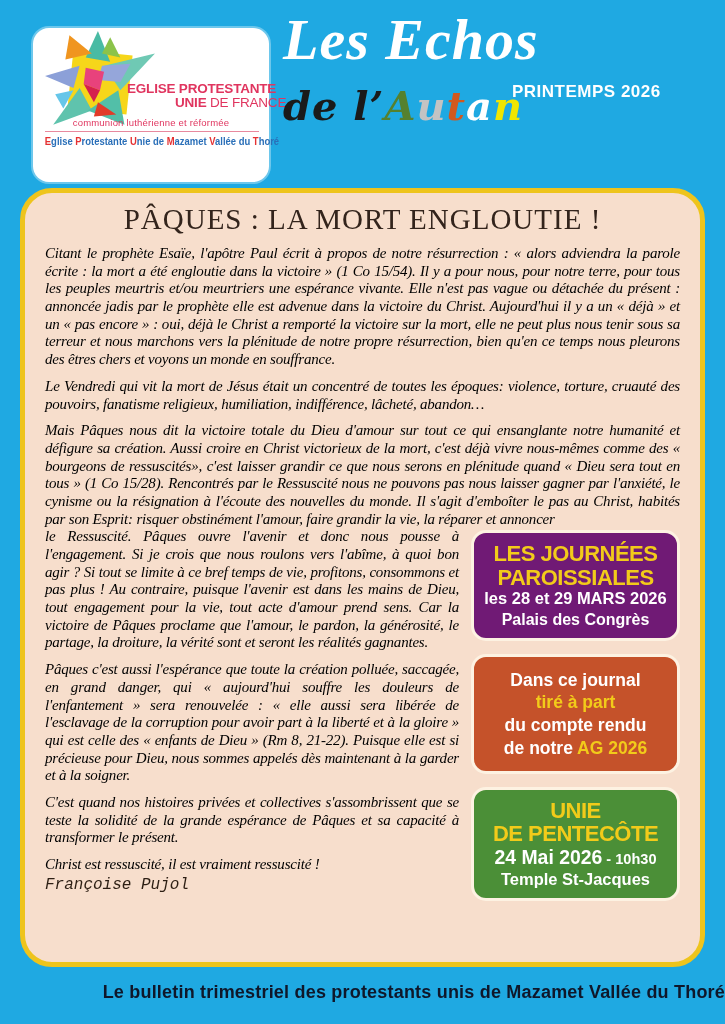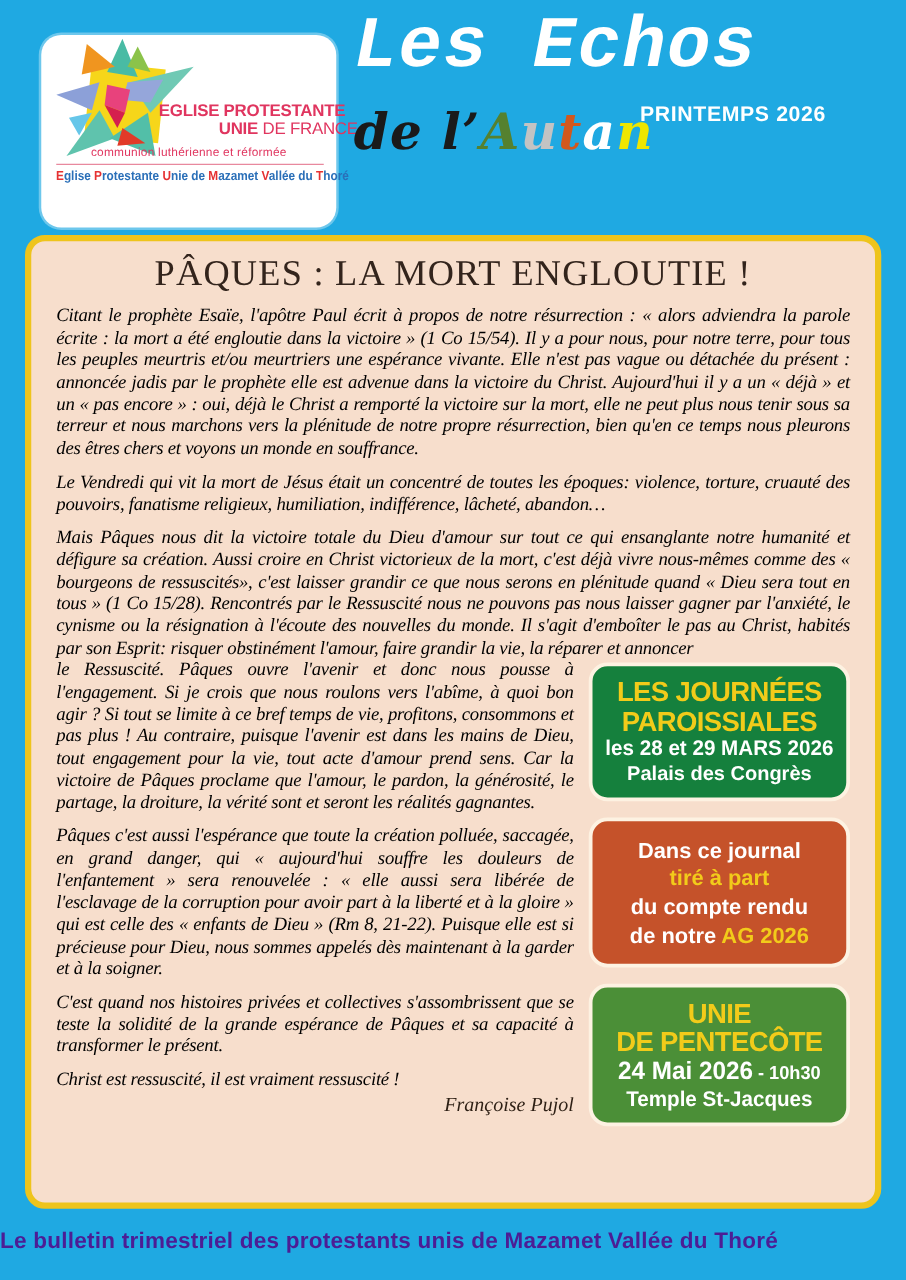--- a/index.html
+++ b/index.html
@@ -19,70 +19,70 @@
   .org-l2{font-size:13.5px;color:#E0355F;letter-spacing:-.2px;padding-left:48px;}
   .org-l2 b{font-weight:bold;}
   .org-sub{position:absolute;left:0;right:0;top:89px;text-align:center;
     font-size:9.5px;color:#E0355F;letter-spacing:.2px;}
   .org-divider{position:absolute;left:12px;right:10px;top:103px;border-top:1px solid #E8899E;}
   .org-banner{position:absolute;left:0;right:0;top:107px;text-align:center;
     font-size:10.5px;font-weight:bold;white-space:nowrap;
     transform:scaleX(.9);transform-origin:center;}
   .masthead-1{
     position:absolute;left:283px;top:6px;color:#ffffff;
-    font-family:Liberation Mono, monospace;font-style:italic;font-weight:bold;
+    font-family:Liberation Serif, serif;font-style:italic;font-weight:bold;
     font-size:58px;letter-spacing:1px;white-space:nowrap;z-index:2;
   }
   .masthead-2{
     position:absolute;left:283px;top:82px;
     font-family:"DejaVu Serif",serif;font-style:italic;font-weight:bold;
     font-size:40px;letter-spacing:1px;white-space:nowrap;z-index:2;
   }
   .season{
     position:absolute;left:512px;top:82px;color:#ffffff;
     font-size:17px;font-weight:bold;letter-spacing:.5px;z-index:3;white-space:nowrap;
   }
   
   .panel{
     position:absolute;left:20px;top:188px;width:685px;height:779px;box-sizing:border-box;
-    background:#F7DECC;border:5px solid #EEC41C;border-radius:16px;
+    background:#F7DECC;border:5px solid #EEC41C;border-radius:32px;
     padding:8px 20px 0 20px;overflow:hidden;
   }
   .art-title{
     margin:2px 0 9px 0;text-align:center;font-family:"Liberation Serif",serif;
     font-weight:normal;font-size:29px;letter-spacing:1px;color:#33241C;white-space:nowrap;
   }
   .panel p{
     margin:0 0 9px 0;font-family:"Liberation Serif",serif;font-size:15px;
     line-height:1.18;letter-spacing:-.2px;color:#000000;text-align:justify;font-style:italic;
   }
   .panel p.joined{margin-bottom:0;}
   .signature{
-    font-family:Liberation Serif, serif;font-style:italic;font-size:16px;
-    color:#2D1F14;text-align:right;margin:2px 8px 0 0;
+    font-family:Liberation Mono, monospace;font-style:italic;font-size:16px;
+    color:#2D1F14;text-align:left;margin:2px 8px 0 0;
   }
   
   .side-col{float:right;width:209px;margin:2px 0 6px 12px;}
   .sbox{
     box-sizing:border-box;width:209px;border:3px solid #FDF2E2;border-radius:15px;
     padding:9px 2px 8px 2px;text-align:center;font-weight:bold;margin-bottom:13px;
     font-family:"Liberation Sans",sans-serif;
   }
   .sbox .big{font-size:22px;line-height:1.06;letter-spacing:-.5px;white-space:nowrap;}
   .sbox .med{font-size:17px;line-height:1.22;white-space:nowrap;transform:scaleX(.97);transform-origin:center;}
   .sbox .sml{font-size:16px;line-height:1.25;white-space:nowrap;}
-  .box-blue{background:#15803d;}
+  .box-blue{background:#701a75;}
   .box-orange{background:#C5522A;padding-top:12px;padding-bottom:11px;}
   .box-orange .row{font-size:17.5px;line-height:1.3;white-space:nowrap;}
   .box-green{background:#4B8F37;}
   .c-yellow{color:#F2CB1A;}
   .c-white{color:#FFFFFF;}
   
   .footer{
-    position:absolute;left:0;right:0;top:982px;text-align:left;color:#4c1d95;
+    position:absolute;left:0;right:0;top:982px;text-align:right;color:#0f172a;
     font-size:18px;font-weight:bold;letter-spacing:.2px;white-space:nowrap;
   }
 </style>
 </head>
 <body>
 
 <div class="logo-box">
   <svg class="logo-star" viewBox="0 0 110 100" aria-hidden="true">
     <polygon points="28,18 86,24 80,82 22,76" fill="#F6D61A"></polygon>
     <polygon points="52,0 64,30 40,26" fill="#49BBA4"></polygon>

